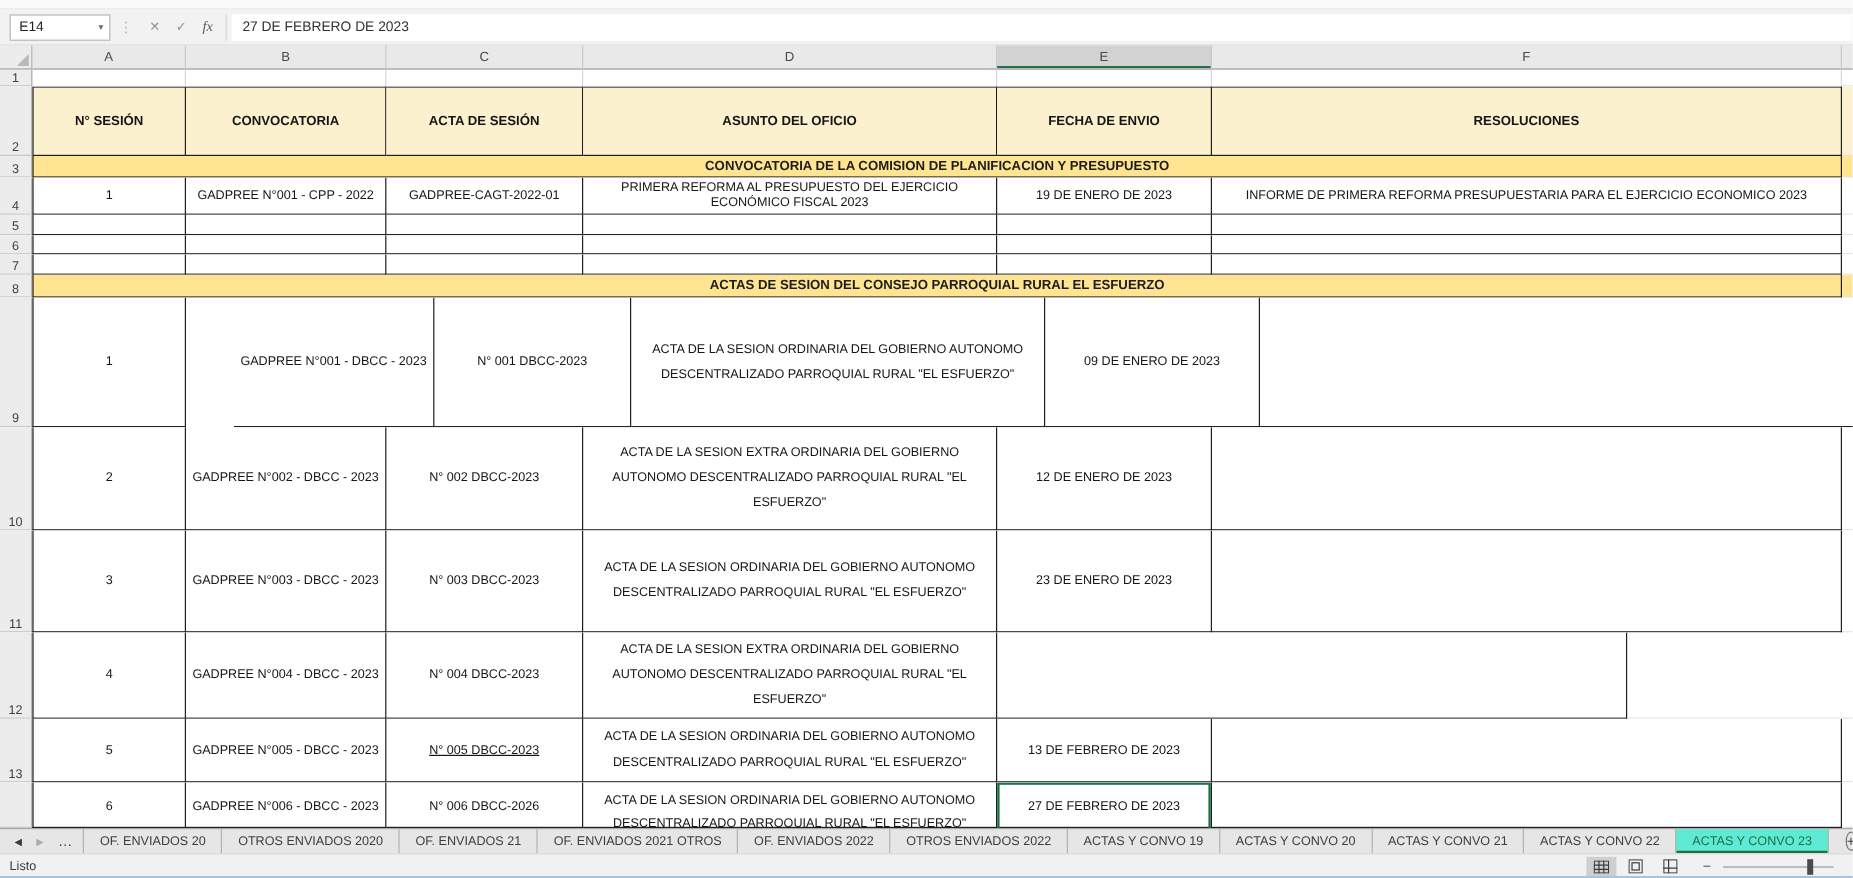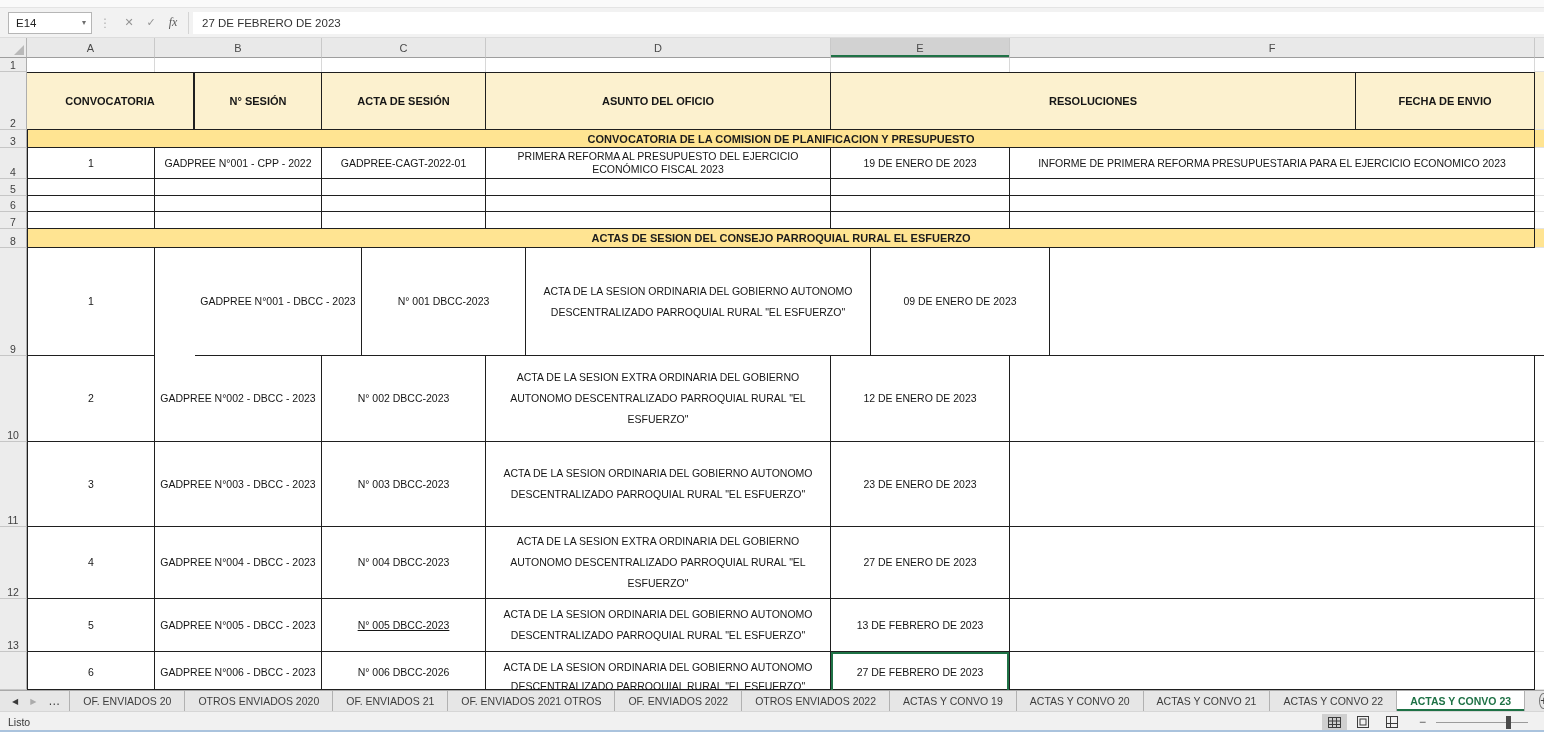--- a/index.html
+++ b/index.html
@@ -61,21 +61,21 @@
   .tabs { height:21px; background:#e6e6e6; border-top:1px solid #a9a9a9;
           display:flex; align-items:stretch; }
   .tab-nav { display:flex; align-items:center; padding:0 4px 0 12px; gap:12px; }
   .tnav { font-size:8px; color:#3a3a3a; }
   .tnav.off { color:#ababab; }
   .tnav-more { font-size:12px; color:#3a3a3a; letter-spacing:1px; margin-right:4px; }
   .tabstrip { display:flex; align-items:stretch; }
   .tab { display:flex; align-items:center; padding:0 13px; font-size:10.5px; color:#3d3d3d;
          border-left:1px solid #b1b1b1; white-space:nowrap; }
   .tab:last-child { border-right:1px solid #b1b1b1; }
-  .tab.active { background:#ffffff; color:#1e7145; font-weight:bold;
+  .tab.active { background:#5eead4; color:#1e7145; font-weight:normal;
                 box-shadow: inset 0 -2px 0 0 #1e7145; }
   .addsheet { width:16px; height:16px; border:1px solid #767676; border-radius:50%;
               display:flex; align-items:center; justify-content:center; font-size:12px;
               color:#3c3c3c; margin:2px 0 0 14px; line-height:1; }
 
   
   .status { height:21px; background:#f1f1f1; border-top:1px solid #d6d6d6;
             display:flex; align-items:center; position:relative; }
   .status::after { content:""; position:absolute; left:0; right:0; bottom:0; height:2px;
                    background:#aac3dd; }
@@ -122,26 +122,26 @@
       <div class="gcell" style="flex: 0 0 128px;"></div>
       <div class="gcell" style="flex: 0 0 167px;"></div>
       <div class="gcell" style="flex: 0 0 164px;"></div>
       <div class="gcell" style="flex: 0 0 345px;"></div>
       <div class="gcell" style="flex: 0 0 179px;"></div>
       <div class="gcell" style="flex: 0 0 525px;"></div>
       <div class="sliver"></div>
     </div>
     <div class="grow hdr" style="height: 58px;">
       <div class="rh">2</div>
+      <div class="cell cA first" style="flex: 0 0 128px;">N° SESIÓN</div>
       <div class="cell cB" style="flex: 0 0 167px;">CONVOCATORIA</div>
-      <div class="cell cA first" style="flex: 0 0 128px;">N° SESIÓN</div>
       <div class="cell cC" style="flex: 0 0 164px;">ACTA DE SESIÓN</div>
       <div class="cell cD" style="flex: 0 0 345px;">ASUNTO DEL OFICIO</div>
+      <div class="cell cE" style="flex: 0 0 179px;">FECHA DE ENVIO</div>
       <div class="cell cF" style="flex: 0 0 525px;">RESOLUCIONES</div>
-      <div class="cell cE" style="flex: 0 0 179px;">FECHA DE ENVIO</div>
       <div class="sliver cream"></div>
     </div>
     <div class="grow" style="height: 18px;">
       <div class="rh">3</div>
       <div class="banner-cell">CONVOCATORIA DE LA COMISION DE PLANIFICACION Y PRESUPUESTO</div>
       <div class="sliver gold"></div>
     </div>
     <div class="grow" style="height: 31px;">
       <div class="rh">4</div>
       <div class="cell cA first" style="flex: 0 0 128px;">1</div>
@@ -216,21 +216,20 @@
       <div class="cell cE" style="flex: 0 0 179px;">23 DE ENERO DE 2023</div>
       <div class="cell cF" style="flex: 0 0 525px;"></div>
       <div class="sliver"></div>
     </div>
     <div class="grow tall" style="height: 72px;">
       <div class="rh">12</div>
       <div class="cell cA first" style="flex: 0 0 128px;">4</div>
       <div class="cell cB" style="flex: 0 0 167px;">GADPREE N°004 - DBCC - 2023</div>
       <div class="cell cC" style="flex: 0 0 164px;">N° 004 DBCC-2023</div>
       <div class="cell cD" style="flex: 0 0 345px;">ACTA DE LA SESION EXTRA ORDINARIA DEL GOBIERNO AUTONOMO DESCENTRALIZADO PARROQUIAL RURAL "EL ESFUERZO"</div>
-      <div class="cell cE" style="flex: 0 0 179px;">27 DE ENERO DE 2023</div>
       <div class="cell cF" style="flex: 0 0 525px;"></div>
       <div class="sliver"></div>
     </div>
     <div class="grow tall" style="height: 53px;">
       <div class="rh">13</div>
       <div class="cell cA first" style="flex: 0 0 128px;">5</div>
       <div class="cell cB" style="flex: 0 0 167px;">GADPREE N°005 - DBCC - 2023</div>
       <div class="cell cC" style="flex: 0 0 164px; text-decoration: underline;">N° 005 DBCC-2023</div>
       <div class="cell cD" style="flex: 0 0 345px;">ACTA DE LA SESION ORDINARIA DEL GOBIERNO AUTONOMO DESCENTRALIZADO PARROQUIAL RURAL "EL ESFUERZO"</div>
       <div class="cell cE" style="flex: 0 0 179px;">13 DE FEBRERO DE 2023</div>

